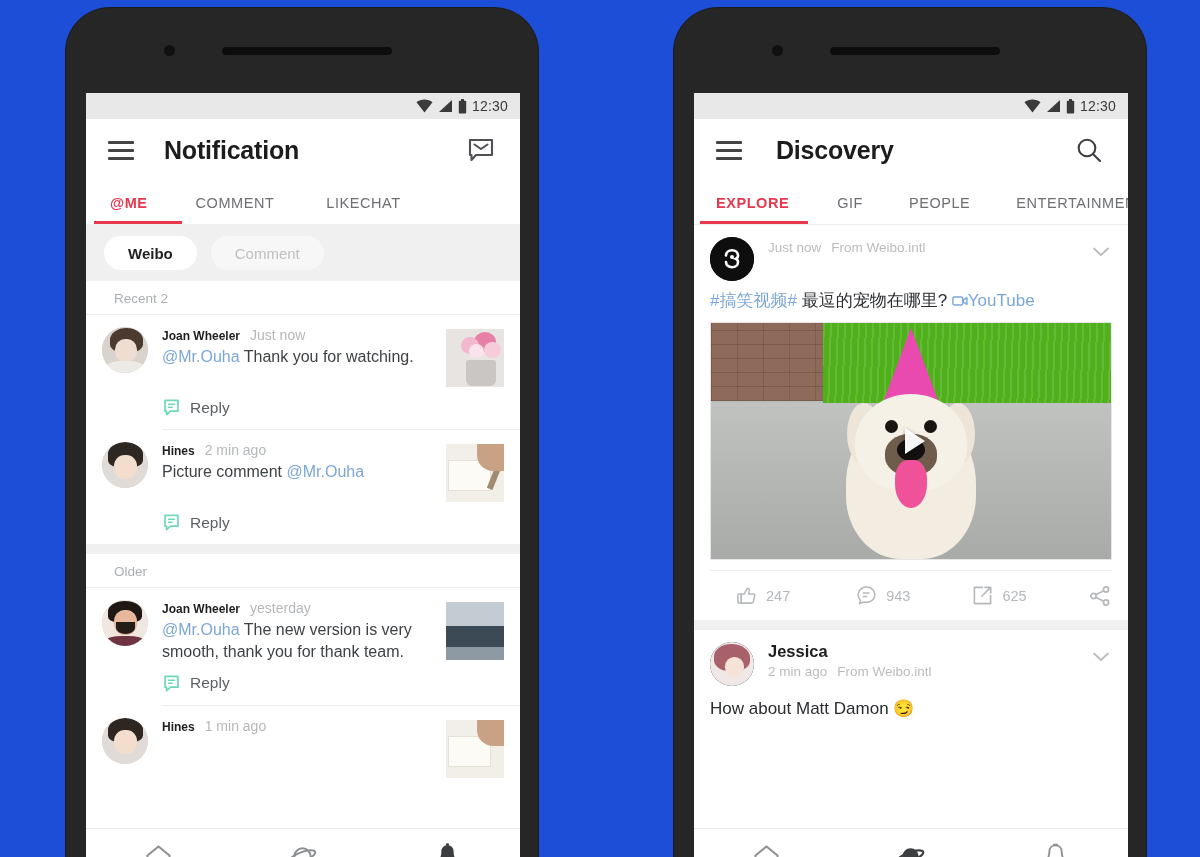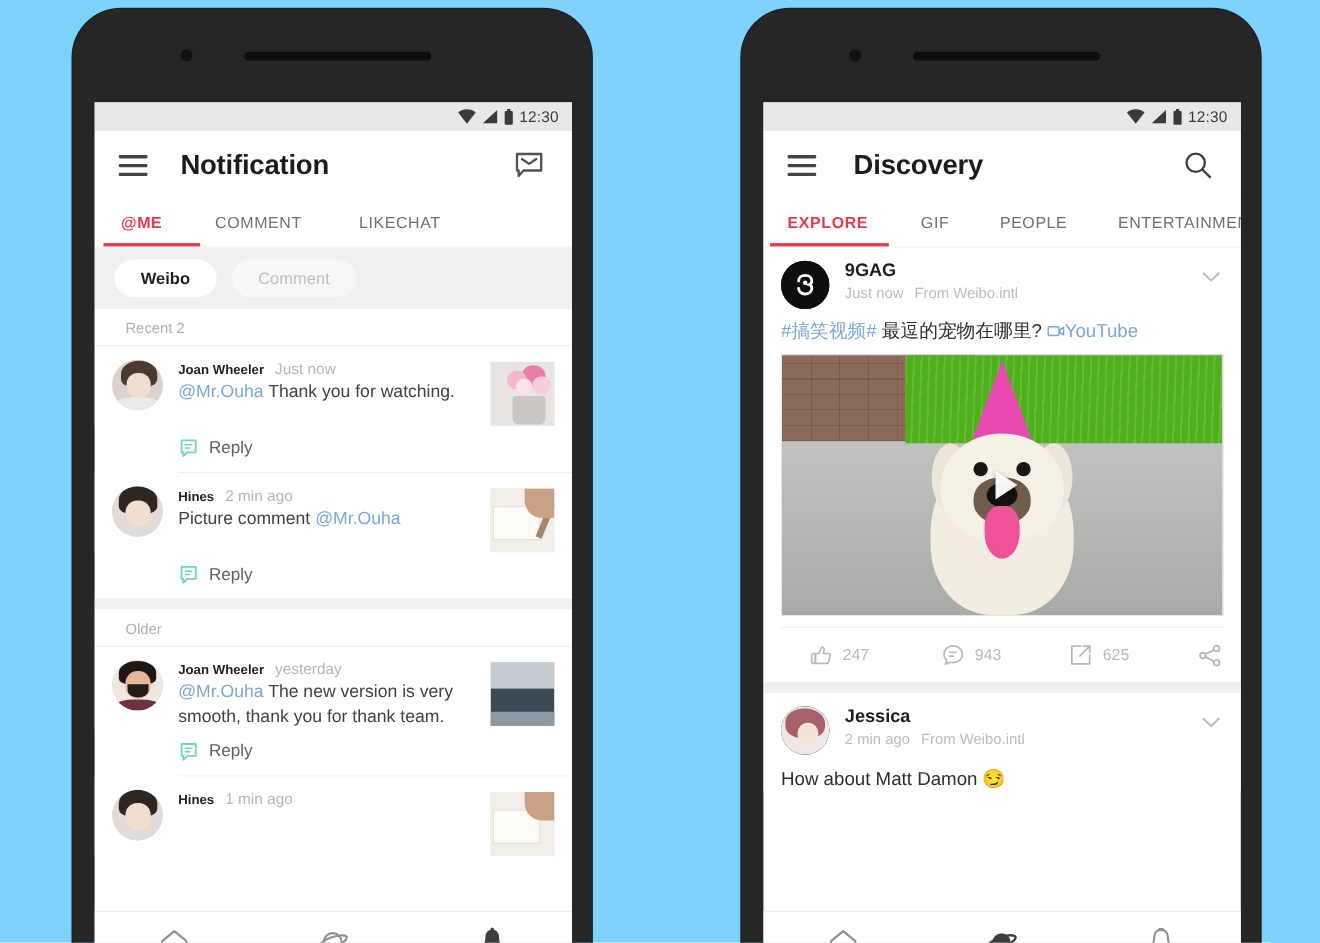--- a/index.html
+++ b/index.html
@@ -2,21 +2,21 @@
 <html><head>
 <meta charset="utf-8">
 <style>
   * { box-sizing: border-box; margin: 0; padding: 0; }
   html, body {
     width: 1200px; height: 857px;
     background: #ffffff;
     font-family: "Liberation Sans", sans-serif;
     overflow: hidden;
   }
-  .stage { position: relative; width: 1200px; height: 857px; background:#7dd3fc; }
+  .stage { position: relative; width: 1200px; height: 857px; background:#1d4ed8; }
 
   
   .phone {
     position: absolute;
     top: 8px;
     width: 472px; height: 860px;
     background: #262626;
     border-radius: 44px 44px 10px 10px;
     box-shadow: 0 0 0 1px #1d1d1d;
   }
@@ -568,21 +568,20 @@
             <div class="ninegag">
               <svg width="30" height="30" viewBox="0 0 30 30">
                   <path d="M15 2 27 8.6v12.8L15 28 3 21.4V8.6z" fill="#0e0e0e"></path>
                   <circle cx="15" cy="15" r="13" fill="none" stroke="#fff" stroke-width="0"></circle>
                   <path d="M9 11.5c0-3 2.6-5.2 6-5.2s6 2.2 6 5.2c0 1.6-.9 2.8-2.2 3.3 1.3.5 2.2 1.7 2.2 3.3 0 3-2.6 5.2-6 5.2s-6-2.2-6-5.2" fill="none" stroke="#fff" stroke-width="2.6" stroke-linecap="round"></path>
                   <circle cx="15" cy="13" r="2" fill="#fff"></circle>
                 </svg>
             </div>
           </div>
           <div class="post-meta">
-            <div class="post-author">9GAG</div>
             <div class="post-sub"><span>Just now</span><span class="sep"></span><span>From Weibo.intl</span></div>
           </div>
           <div class="chev">
             <svg width="18" height="12" viewBox="0 0 18 12">
                 <path d="M2 2.5 9 9l7-6.5" fill="none" stroke="#b9bcbf" stroke-width="1.8" stroke-linecap="round" stroke-linejoin="round"></path>
               </svg>
           </div>
         </div>
 
         <div class="post-text"><span class="hashtag">#搞笑视频#</span><span> 最逗的宠物在哪里?</span><span> <svg width="16" height="12" viewBox="0 0 18 13" style="vertical-align:-1px">

